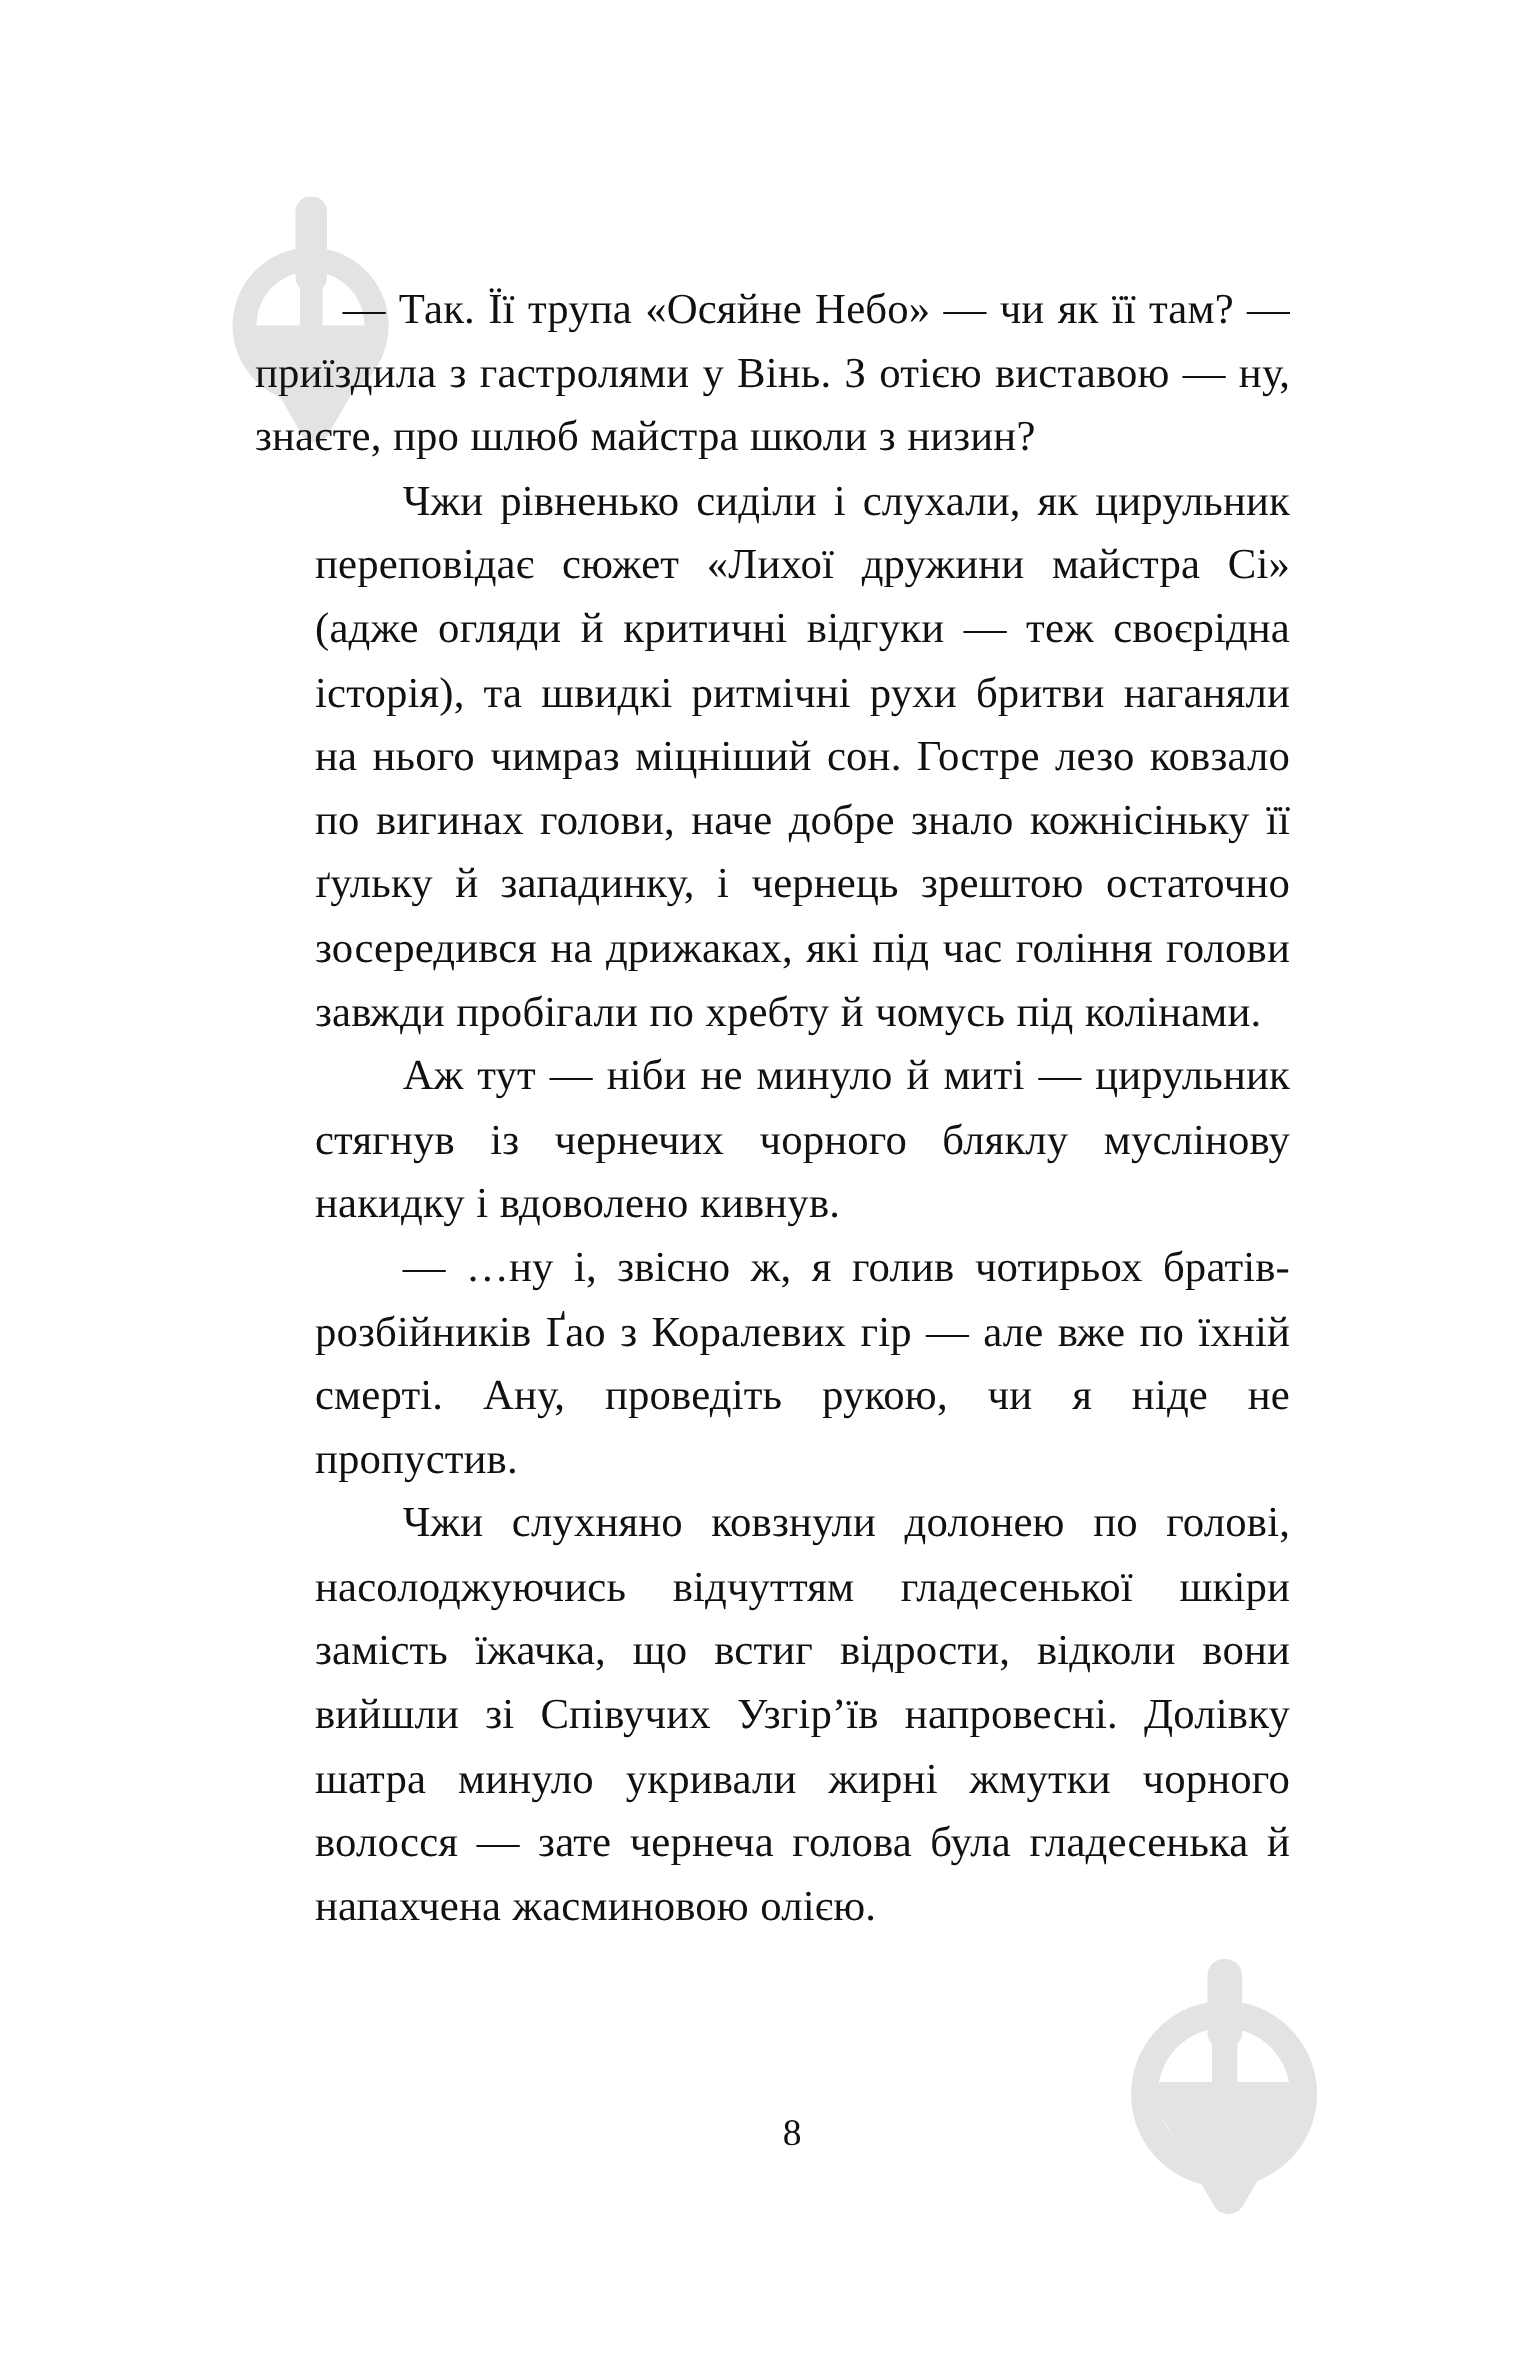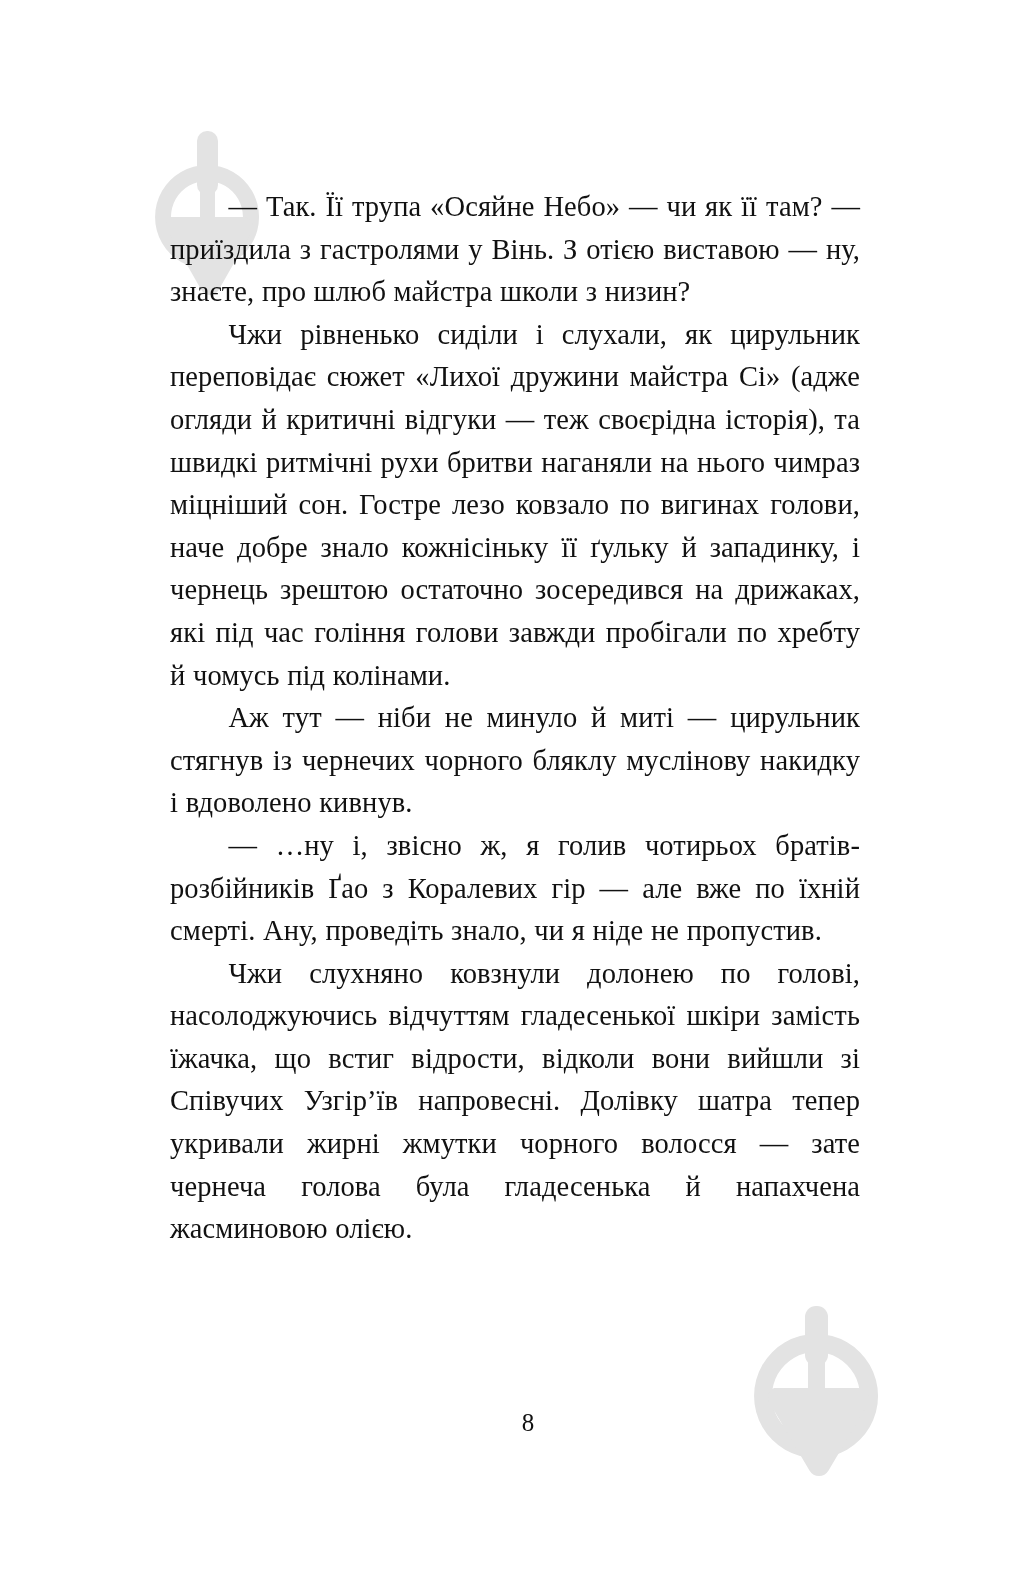--- a/index.html
+++ b/index.html
@@ -52,21 +52,21 @@
     text-align: justify;
     text-align-last: left;
     text-indent: 2.05em;
     font-size: 28.5px;
     line-height: 42.6px;
     color: #111111;
     letter-spacing: 0.1px;
     word-spacing: 0.4px;
     -webkit-font-smoothing: antialiased;
   }
-  .para + .para { margin-top: 0; }
+  .para + .para { margin-top: 0; margin-left: 40px; }
 
   
   #page-number {
     position: absolute;
     left: 0;
     right: 0;
     top: 1409px;
     text-align: center;
     font-size: 25px;
     color: #111111;
@@ -97,19 +97,19 @@
         <rect x="67" y="28" width="17" height="64"></rect>
         <path d="M33 82 h84 a11 11 0 0 1 9.4 16.8 l-39 66 a11 11 0 0 1 -18.8 0 l-39 -66 A11 11 0 0 1 33 82 Z"></path>
       </g>
     </svg>
   </div>
 
   <div id="text-column">
     <p class="para">— Так. Її трупа «Осяйне Небо» — чи як її там? — приїздила з гастролями у Вінь. З отією виставою — ну, знаєте, про шлюб майстра школи з низин?</p>
     <p class="para">Чжи рівненько сиділи і слухали, як цирульник переповідає сюжет «Лихої дружини майстра Сі» (адже огляди й критичні відгуки — теж своєрідна історія), та швидкі ритмічні рухи бритви наганяли на нього чимраз міцніший сон. Гостре лезо ковзало по вигинах голови, наче добре знало кожнісіньку її ґульку й западинку, і чернець зрештою остаточно зосередився на дрижаках, які під час гоління голови завжди пробігали по хребту й чомусь під колінами.</p>
     <p class="para">Аж тут — ніби не минуло й миті — цирульник стягнув із чернечих чорного бляклу муслінову накидку і вдоволено кивнув.</p>
-    <p class="para">— …ну і, звісно ж, я голив чотирьох братів-розбійників Ґао з Коралевих гір — але вже по їхній смерті. Ану, проведіть знало, чи я ніде не пропустив.</p>
-    <p class="para">Чжи слухняно ковзнули долонею по голові, насолоджуючись відчуттям гладесенької шкіри замість їжачка, що встиг відрости, відколи вони вийшли зі Співучих Узгір’їв напровесні. Долівку шатра тепер укривали жирні жмутки чорного волосся — зате чернеча голова була гладесенька й напахчена жасминовою олією.</p>
+    <p class="para">— …ну і, звісно ж, я голив чотирьох братів-розбійників Ґао з Коралевих гір — але вже по їхній смерті. Ану, проведіть рукою, чи я ніде не пропустив.</p>
+    <p class="para">Чжи слухняно ковзнули долонею по голові, насолоджуючись відчуттям гладесенької шкіри замість їжачка, що встиг відрости, відколи вони вийшли зі Співучих Узгір’їв напровесні. Долівку шатра минуло укривали жирні жмутки чорного волосся — зате чернеча голова була гладесенька й напахчена жасминовою олією.</p>
   </div>
 
   <div id="page-number">8</div>
 
 </div>
 
 </body></html>

